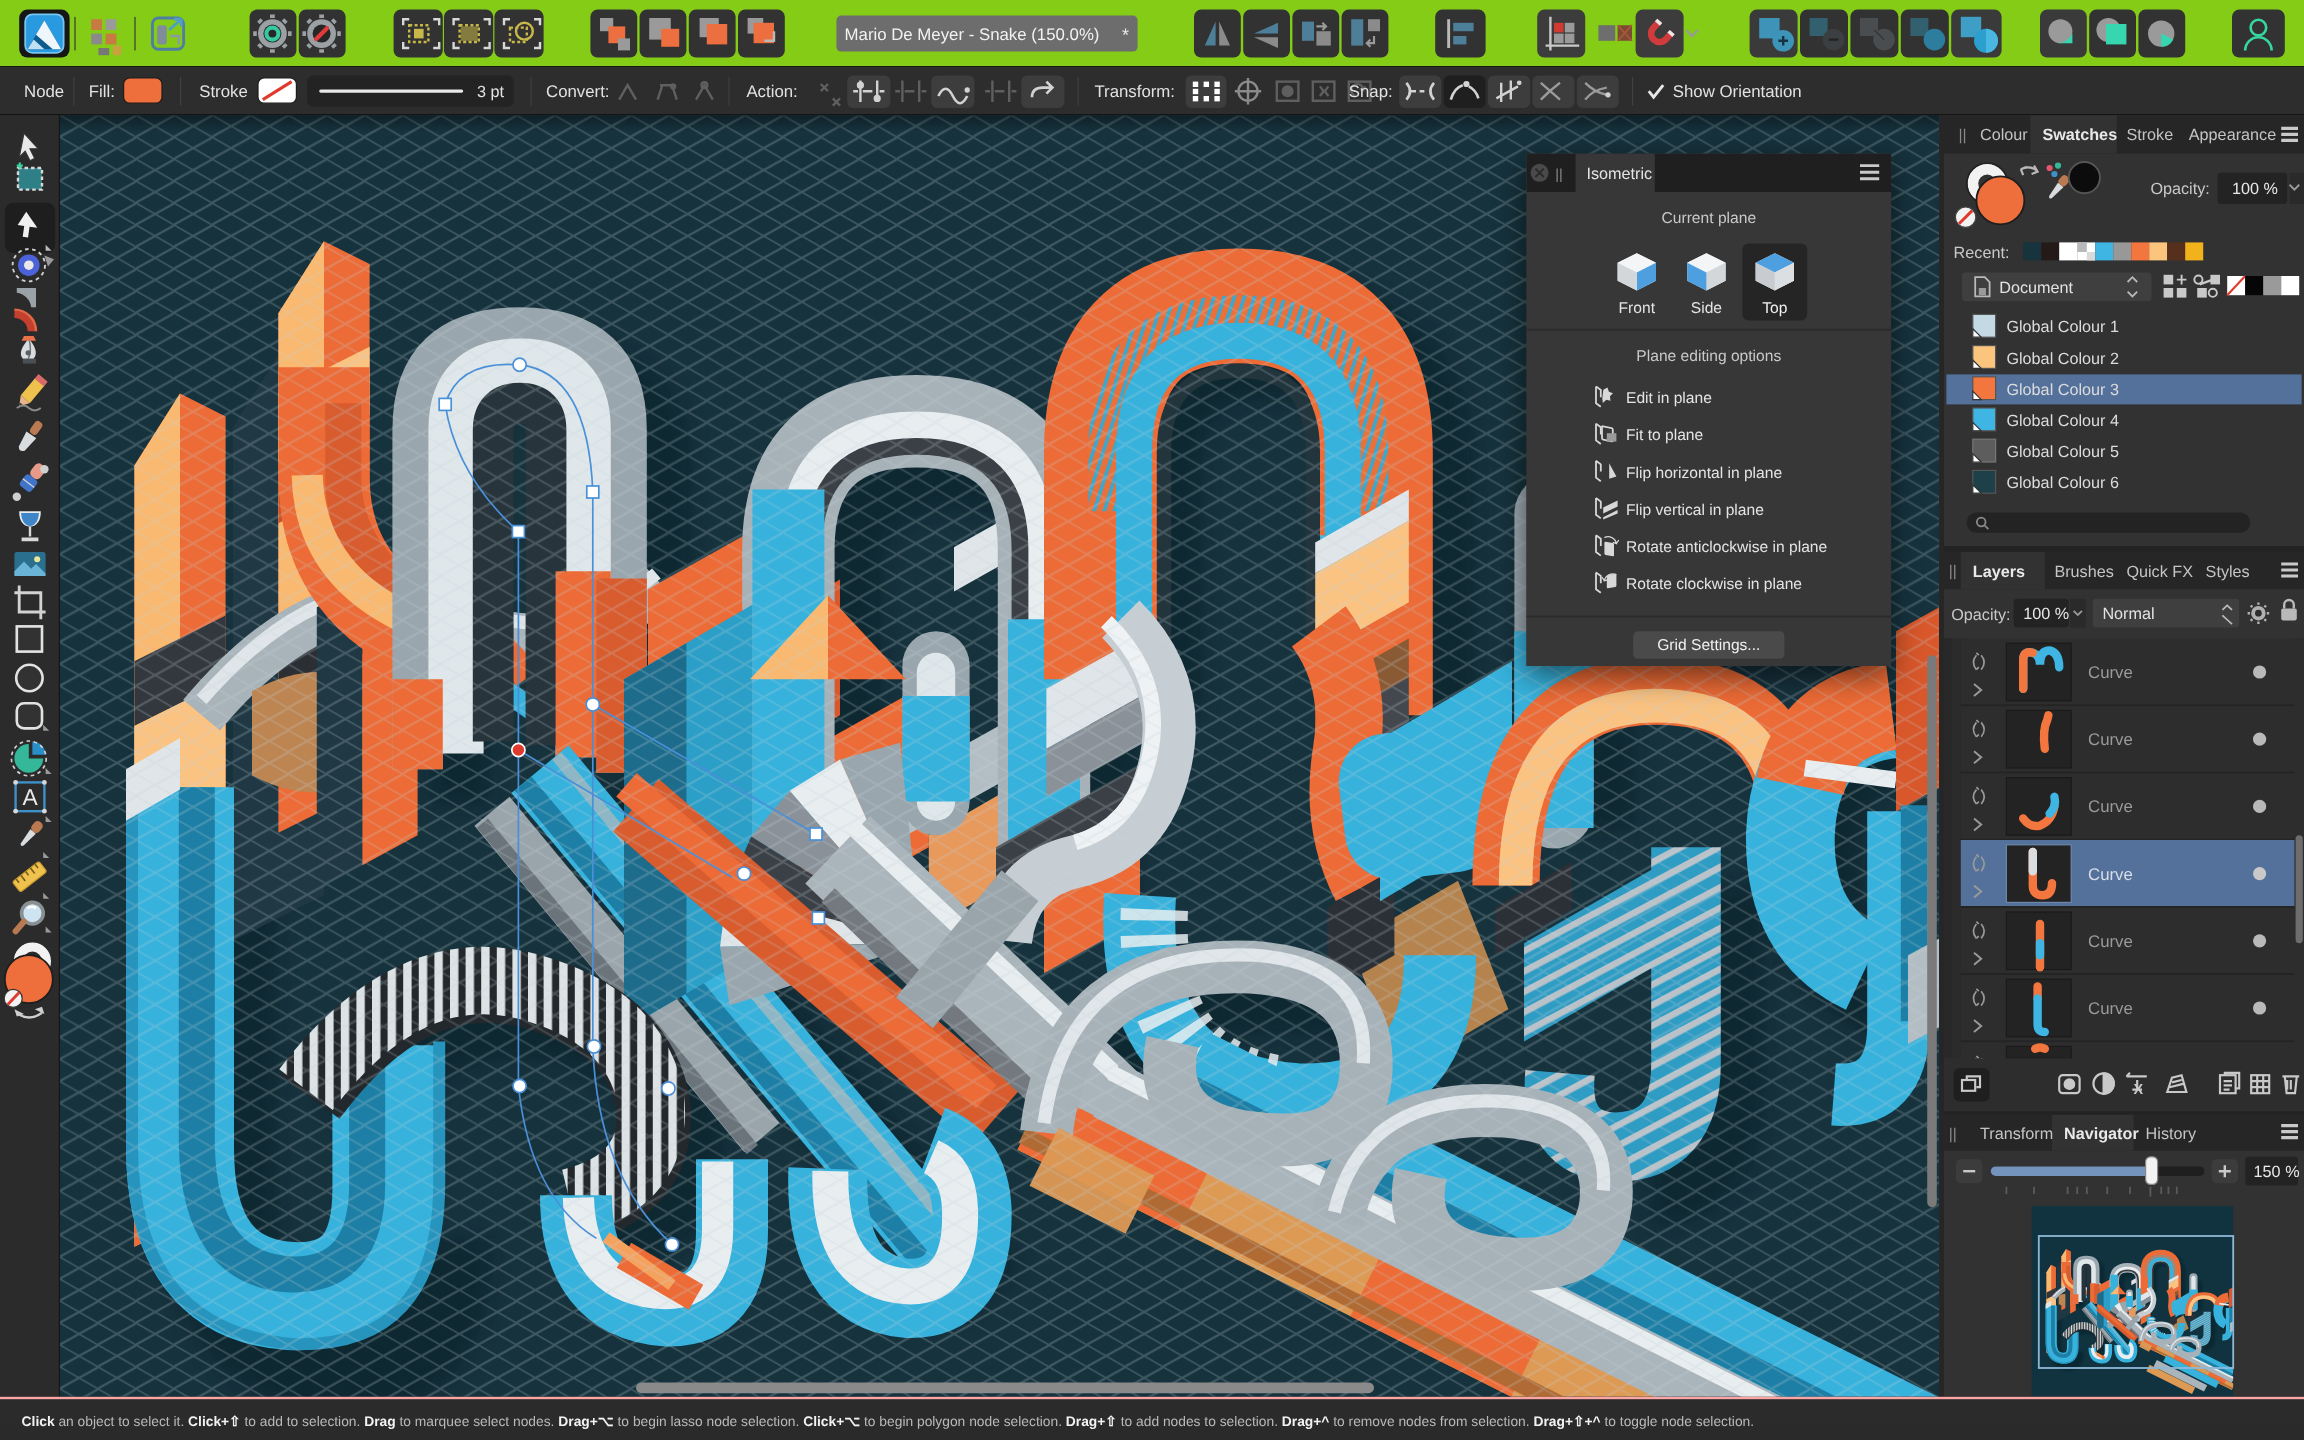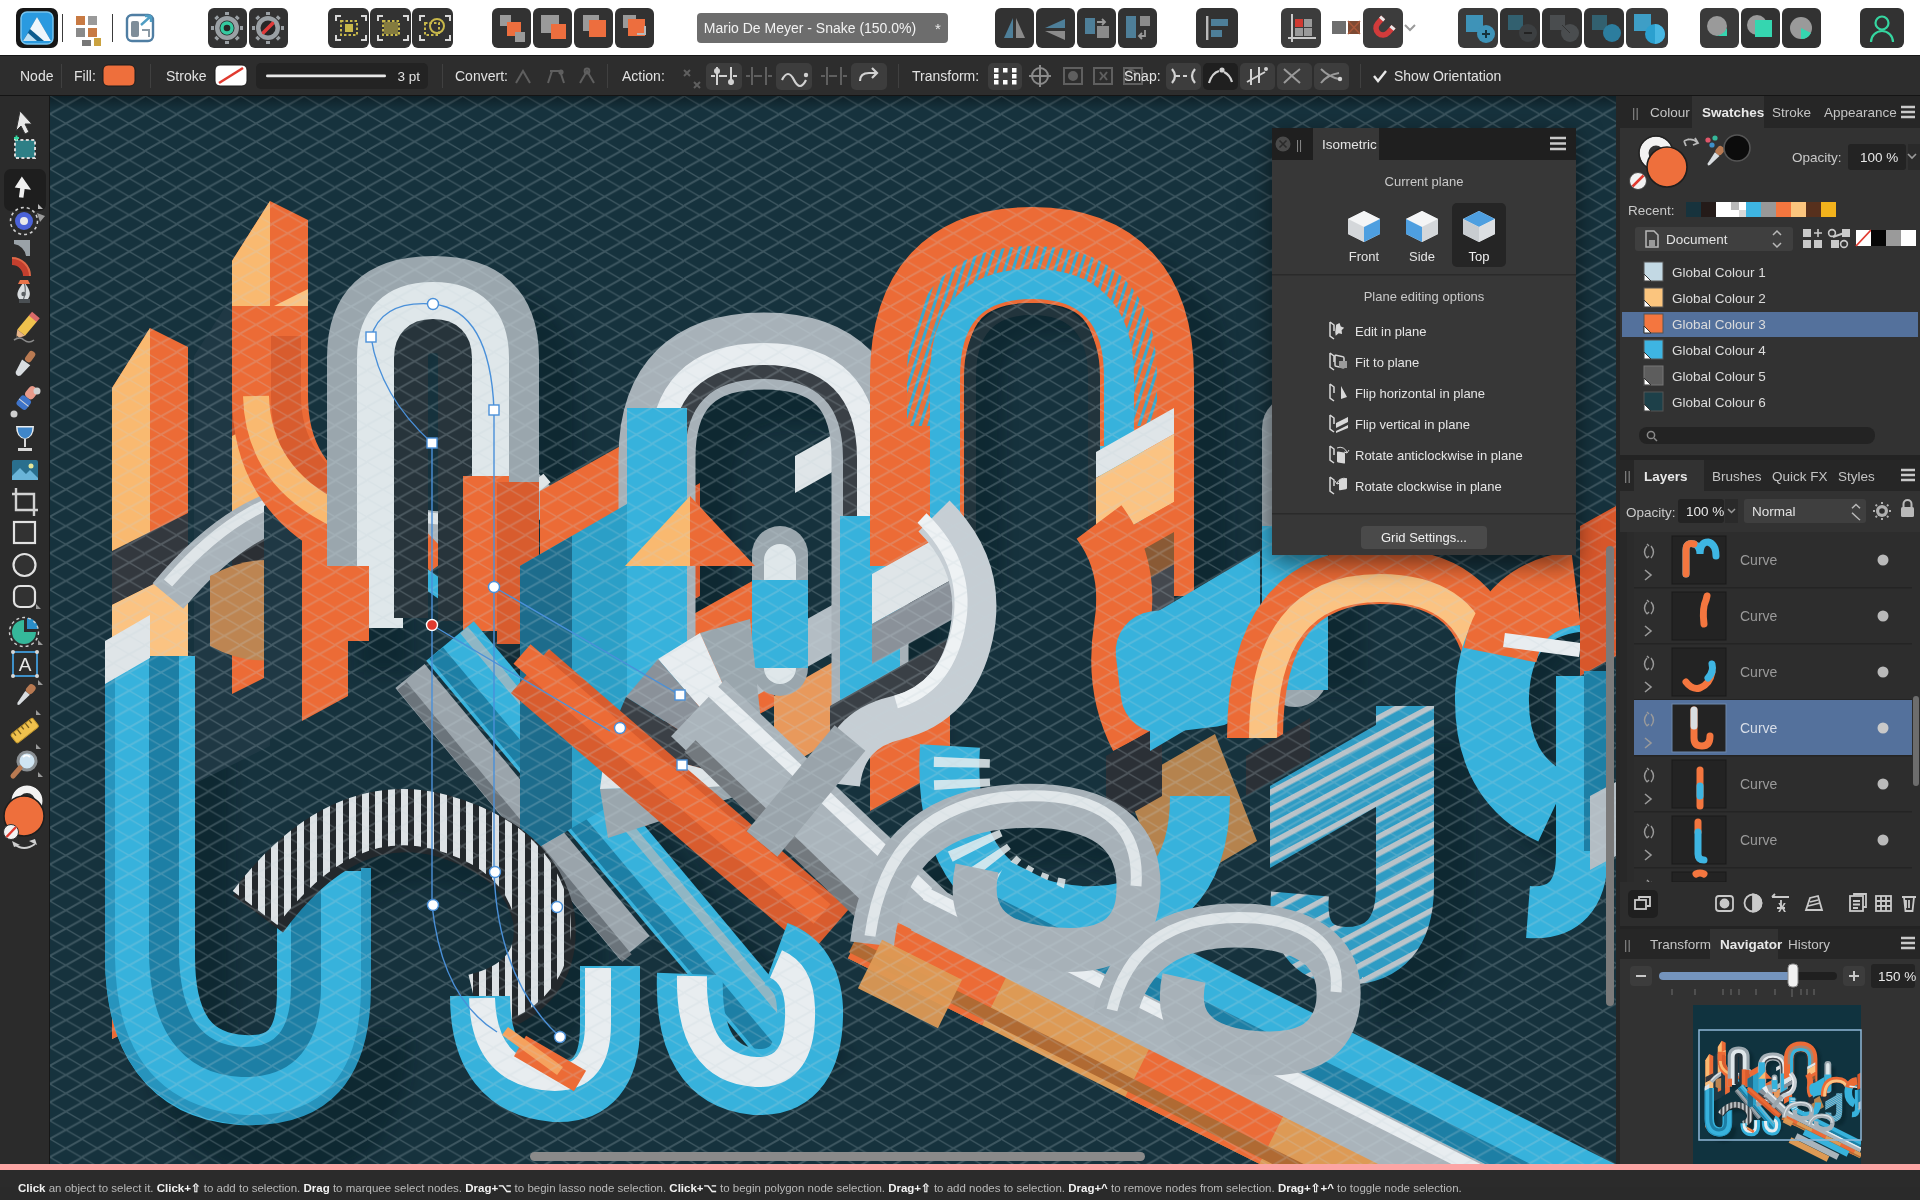--- a/index.html
+++ b/index.html
@@ -1,23 +1,23 @@
 <!DOCTYPE html>
 <html><head>
 <meta charset="utf-8">
 <style>
   * { margin:0; padding:0; box-sizing:border-box; }
   html,body { width:1920px; height:1200px; overflow:hidden; background:#2a2a2a;
     font-family:"Liberation Sans", sans-serif; }
-  #topbar { position:absolute; left:0; top:0; width:1920px; height:56px; background:#ffffff; border-bottom:1px solid #171717; }
+  #topbar { position:absolute; left:0; top:0; width:1920px; height:56px; background:#84cc16; border-bottom:1px solid #171717; }
   #ctxbar { position:absolute; left:0; top:56px; width:1920px; height:40px; background:#2d2d2d; border-bottom:1px solid #141414; color:#5eead4; font-size:13.5px; }
   #leftbar { position:absolute; left:0; top:96px; width:50px; height:1072px; background:#2b2b2b; border-right:1px solid #161616; }
   #canvas { position:absolute; left:50px; top:96px; width:1566px; height:1068px; background:#16323d; }
   #rightcol { position:absolute; left:1616px; top:96px; width:304px; height:1068px; background:#323232; border-left:4px solid #262626; }
-  #statusbar { position:absolute; left:0; top:1164px; width:1920px; height:23px; background:#2b2b2b; border-top:6px solid #fca5a5; color:#b9b9b9; font-size:11.5px; }
+  #statusbar { position:absolute; left:0; top:1164px; width:1920px; height:23px; background:#2b2b2b; border-top:2px solid #fca5a5; color:#b9b9b9; font-size:11.5px; }
   #isopanel { position:absolute; left:1272px; top:128px; width:304px; height:427px; background:#363636; box-shadow:0 8px 24px rgba(0,0,0,.55); }
 </style>
 </head>
 <body>
 <div id="canvas">
 <svg width="1566" height="1068" viewBox="0 0 1566 1068" xmlns="http://www.w3.org/2000/svg">
 <defs>
   <pattern id="pgrid" width="31.7" height="18.3" patternUnits="userSpaceOnUse">
     <path d="M0,0 L31.7,18.3 M-1,18.3 L31.7,0 M0,18.3 L32.7,0" stroke="#c3d2d8" stroke-width="1.4" fill="none"></path>
   </pattern>

